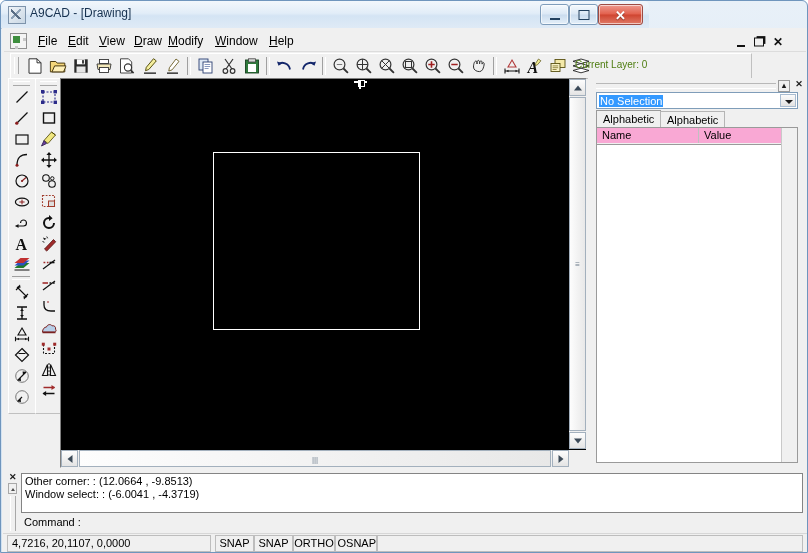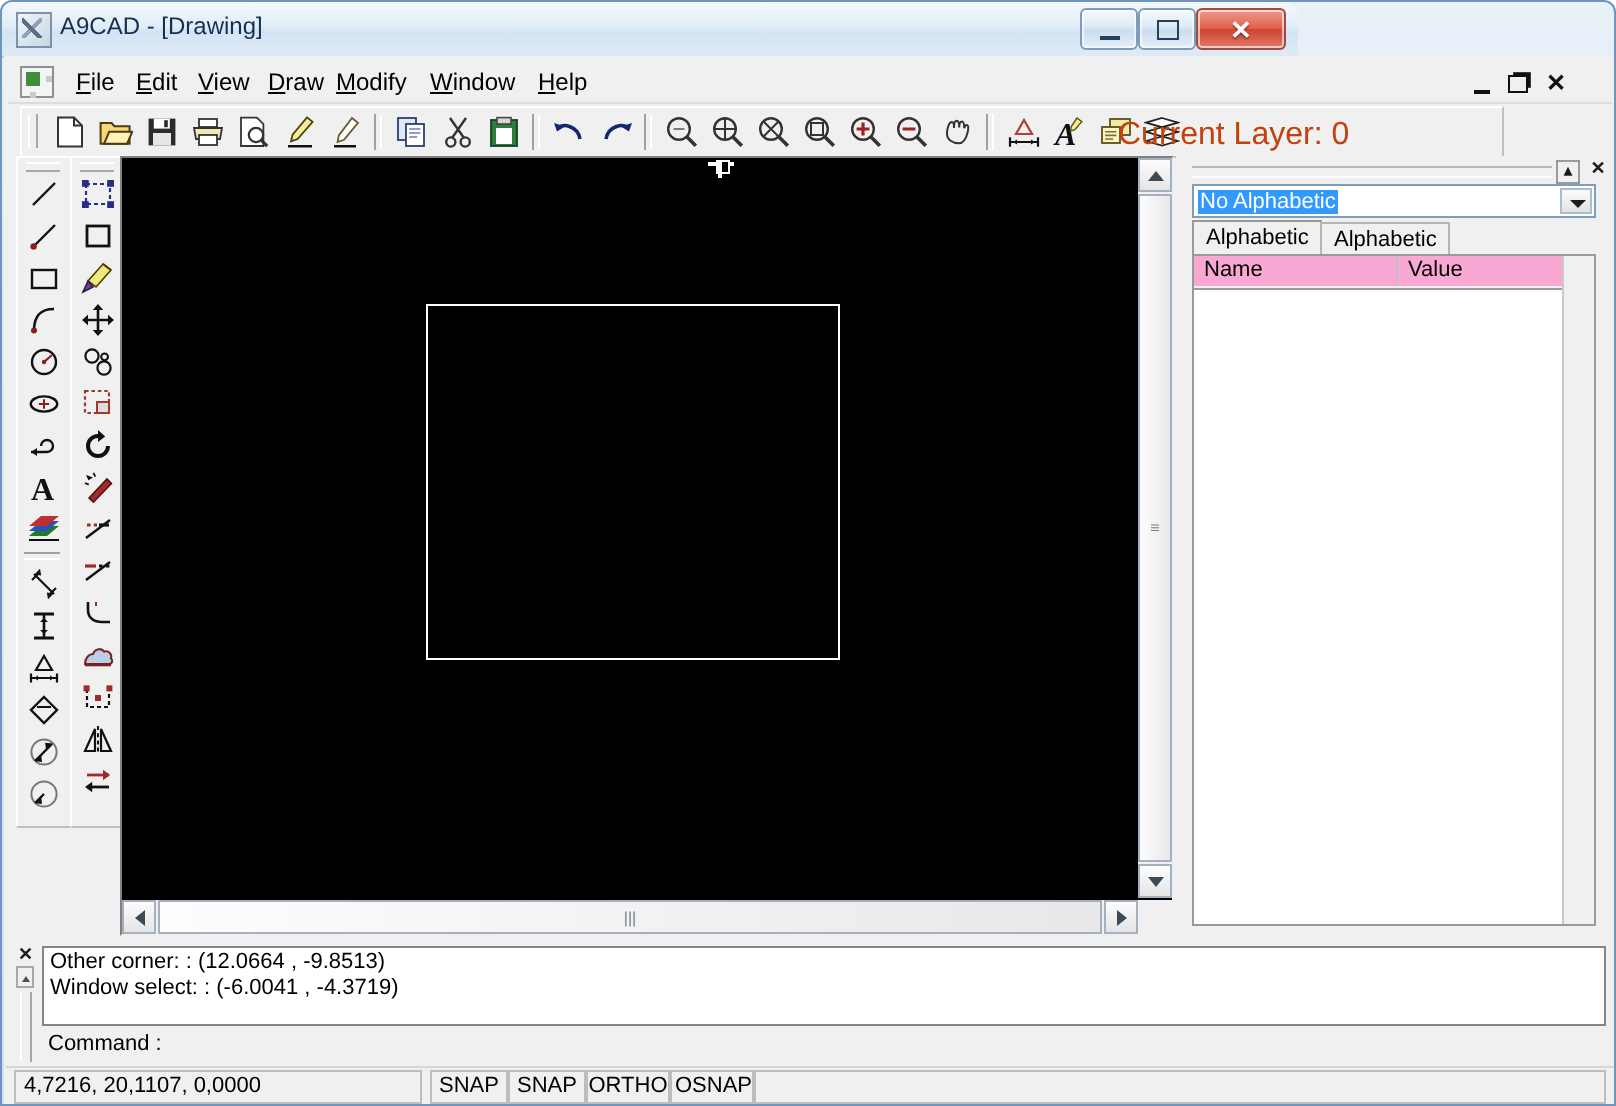--- a/index.html
+++ b/index.html
@@ -138,22 +138,22 @@
     width: 23px; height: 20px;
     cursor: default;
   }
   .tb-sep {
     position: absolute; top: 3px;
     width: 2px; height: 18px;
     border-left: 1px solid #a0a0a0;
     border-right: 1px solid #ffffff;
   }
   #layer-label {
-    position: absolute; top: 5px; left: 548px;
-    font-size: 16px; color: #c2410c; white-space: nowrap;
+    position: absolute; top: 5px; left: 564px;
+    font-size: 10px; color: #4d7c0f; white-space: nowrap;
   }
 
   
   #left-dock {
     position: absolute; left: 2px; top: 50px;
     width: 56px; height: 390px;
     background: #f0f0f0;
   }
   .palette {
     position: absolute; top: 0;
@@ -836,21 +836,21 @@
 
     <div id="prop-panel">
 
       <div id="prop-caption">
         <div class="line"></div>
         <div class="cap-btn" style="right:14px; border:1px solid #9a9a9a; background:#f0f0f0;">▴</div>
         <div class="cap-btn" style="right:0px; font-weight:bold;">✕</div>
       </div>
 
       <div id="prop-combo">
-        <div id="prop-combo-text">No Alphabetic</div>
+        <div id="prop-combo-text">No Selection</div>
         <div id="prop-combo-arrow"></div>
       </div>
 
       <div id="prop-tabs">
         <div class="prop-tab active" style="left:0;">Alphabetic</div>
         <div class="prop-tab" style="left:64px;">Alphabetic</div>
       </div>
 
       <div id="prop-grid">
         <div id="prop-grid-head">

